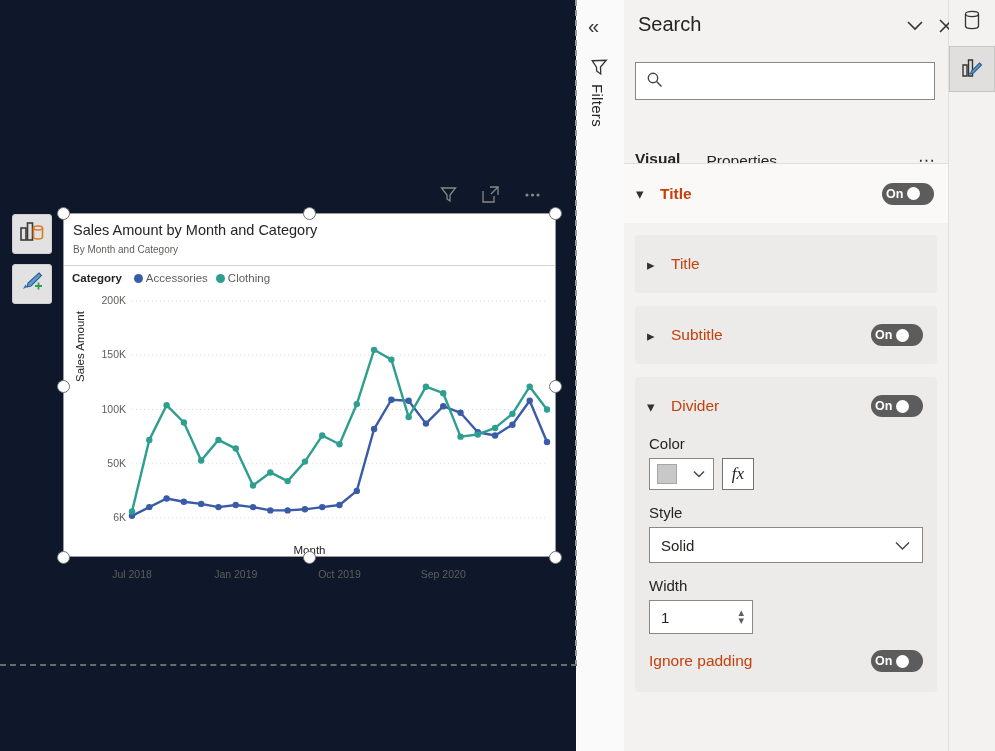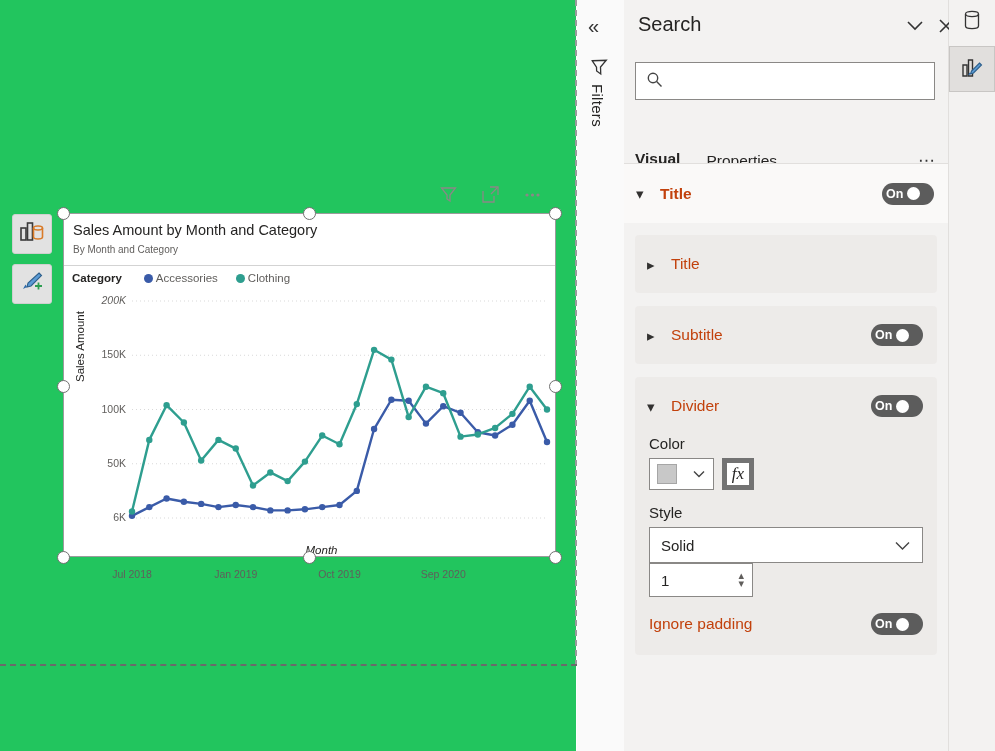--- a/index.html
+++ b/index.html
@@ -14,21 +14,21 @@
     height: 751px;
     overflow: hidden;
     background: #ffffff;
   }
 
   
   .canvas-area {
     position: absolute;
     left: 0; top: 0;
     width: 576px; height: 751px;
-    background: #22c55e;
+    background: #0f172a;
   }
   .page-edge-v {
     position: absolute;
     left: 575px; top: 0;
     width: 0; height: 666px;
     border-left: 2px dashed #9a9a9a;
   }
   .page-edge-h {
     position: absolute;
     left: 0; top: 664px;
@@ -109,21 +109,21 @@
     left: 0px; top: 51px;
     width: 491px; height: 1px;
     background: #d3d3d3;
   }
 
   .legend {
     position: absolute;
     left: 8px; top: 58px;
     display: flex;
     align-items: center;
-    gap: 18px;
+    gap: 8px;
     font-size: 11.5px;
     color: #605e5c;
     white-space: nowrap;
   }
   .legend-title {
     font-weight: bold;
     color: #252423;
     margin-right: 4px;
   }
   .legend-item {
@@ -146,26 +146,25 @@
     position: absolute;
     left: 10px; top: 168px;
     transform: rotate(-90deg);
     transform-origin: left top;
     font-size: 11.5px;
     color: #252423;
     white-space: nowrap;
   }
   .axis-label-x {
     position: absolute;
-    left: 12px; top: 330px;
+    left: 0; top: 330px;
     width: 491px;
     text-align: center;
     font-size: 11.5px;
     color: #252423;
-    font-style: italic;
   }
   .ytick {
     position: absolute;
     right: 0;
     font-size: 10.5px;
     color: #605e5c;
     text-align: right;
     white-space: nowrap;
   }
   .xtick {
@@ -364,21 +363,21 @@
   }
   .color-swatch {
     width: 20px; height: 20px;
     background: #c8c8c8;
     border: 1px solid #a6a6a6;
     box-sizing: border-box;
   }
   .fx-btn {
     width: 32px; height: 32px;
     background: #ffffff;
-    border: 5px solid #737373;
+    border: 1px solid #737373;
     box-sizing: border-box;
     display: flex; align-items: center; justify-content: center;
     font-family: "Liberation Serif", serif;
     font-style: italic;
     font-size: 17px;
     color: #252423;
     cursor: pointer;
   }
   .select-box {
     margin: 0 14px;
@@ -522,21 +521,21 @@
       </div>
 
       <div class="plot-wrap">
         <div class="axis-label-y">Sales Amount</div>
         <div class="axis-label-x">Month</div>
         <div id="ytick-host">
             <div class="ytick" style="top: 297px; width: 58px; left: 4px;">6K</div>
             <div class="ytick" style="top: 242.75px; width: 58px; left: 4px;">50K</div>
             <div class="ytick" style="top: 188.5px; width: 58px; left: 4px;">100K</div>
             <div class="ytick" style="top: 134.25px; width: 58px; left: 4px;">150K</div>
-            <div class="ytick" style="top: 80px; width: 58px; left: 4px; font-style: italic;">200K</div>
+            <div class="ytick" style="top: 80px; width: 58px; left: 4px;">200K</div>
           </div>
         <div id="xtick-host">
             <div class="xtick" style="left: 68px; top: 314px;">Jul 2018</div>
             <div class="xtick" style="left: 171.75px; top: 314px;">Jan 2019</div>
             <div class="xtick" style="left: 275.5px; top: 314px;">Oct 2019</div>
             <div class="xtick" style="left: 379.25px; top: 314px;">Sep 2020</div>
           </div>
         <svg id="chart-svg" width="491" height="342" style="position:absolute;left:0;top:0;">
             <line x1="68" x2="483" y1="304" y2="304" stroke="#d9d9d9" stroke-width="1" stroke-dasharray="1 3"></line>
             <line x1="68" x2="483" y1="249.75" y2="249.75" stroke="#d9d9d9" stroke-width="1" stroke-dasharray="1 3"></line>
@@ -697,20 +696,21 @@
           <div class="field-label" style="padding-top:14px">Style</div>
           <div class="select-box">
             <span>Solid</span>
             <span>
               <svg width="17" height="11" viewBox="0 0 17 11">
                   <path d="M2 2.5 L8.5 9 L15 2.5" fill="none" stroke="#444" stroke-width="1.4"></path>
                 </svg>
             </span>
           </div>
 
+          <div class="field-label" style="padding-top:14px">Width</div>
           <div class="spin-box">
             <span>1</span>
             <span class="spin-arrows">
               <span>▴</span>
               <span>▾</span>
             </span>
           </div>
 
           <div class="inline-row" style="padding-top:10px">
             <span class="grp-label">Ignore padding</span>

